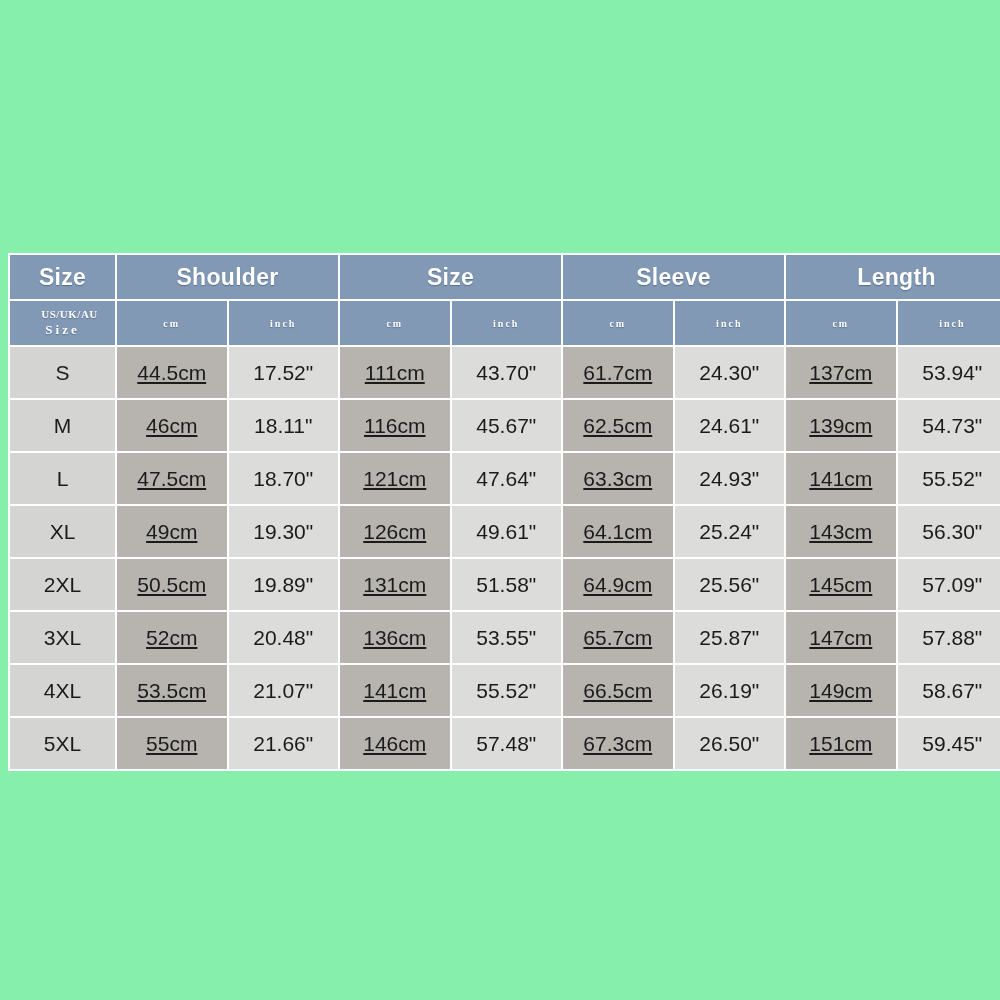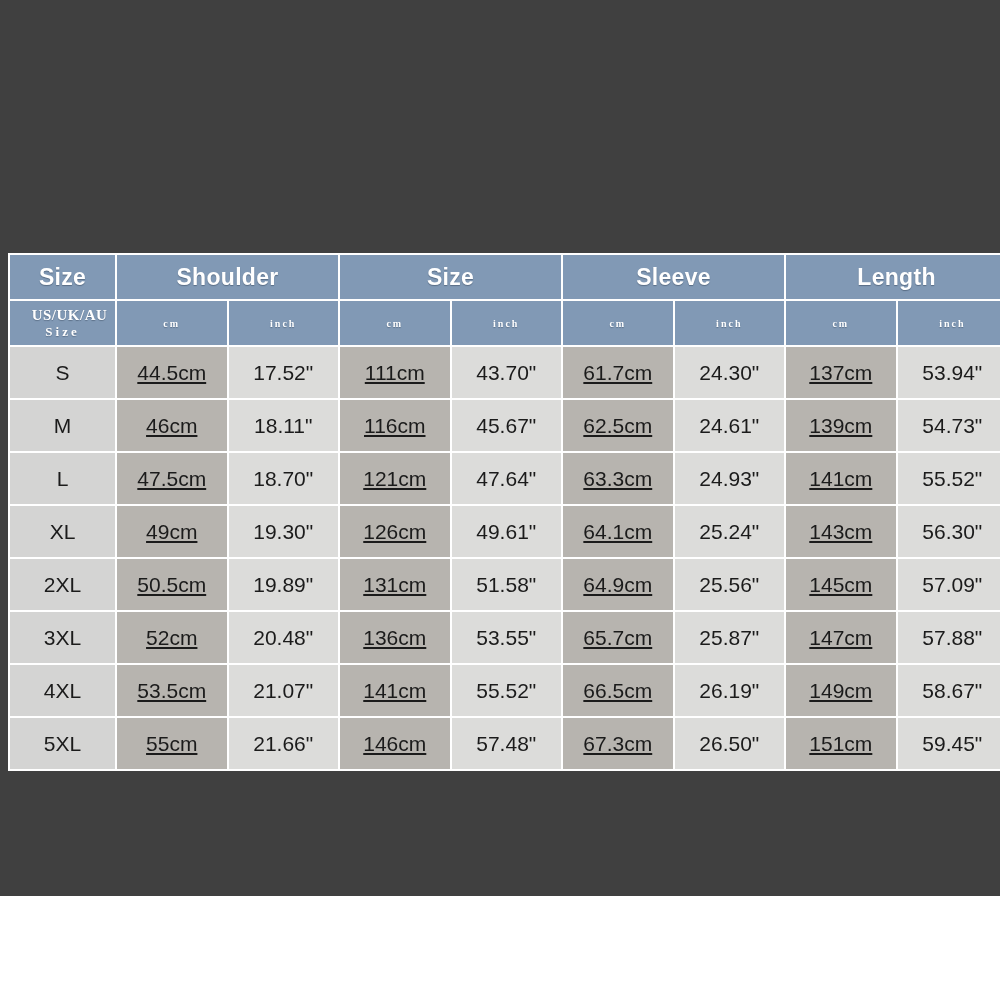--- a/index.html
+++ b/index.html
@@ -8,22 +8,22 @@
     width: 1000px;
     height: 1000px;
     background: #ffffff;
     font-family: "Liberation Sans", sans-serif;
     overflow: hidden;
   }
 
   #page {
     position: relative;
     width: 1000px;
-    height: 896px;
-    background: #404040;
+    height: 1000px;
+    background: #86efac;
   }
 
   
   #size-chart {
     position: absolute;
     left: 8px;
     top: 253px;
     width: 984px;
     border-collapse: separate;
     border-spacing: 2px;
@@ -64,21 +64,21 @@
 
   .size-head {
     background: #8199b5;
     color: #ffffff;
     height: 44px;
     font-family: "Liberation Serif", serif;
     font-weight: bold;
     line-height: 1.25;
     text-shadow: 0 1px 1px rgba(40,55,75,0.4);
   }
-  .size-head .l1 { display:block; font-size: 15px; letter-spacing: 0.5px; padding-left: 14px; }
+  .size-head .l1 { display:block; font-size: 11px; letter-spacing: 0.5px; padding-left: 14px; }
   .size-head .l2 { display:block; font-size: 13px; letter-spacing: 3px; }
 
   
   #size-chart tbody td {
     height: 51px;
     font-size: 21px;
     color: #1b1b1b;
     font-weight: normal;
   }
 

